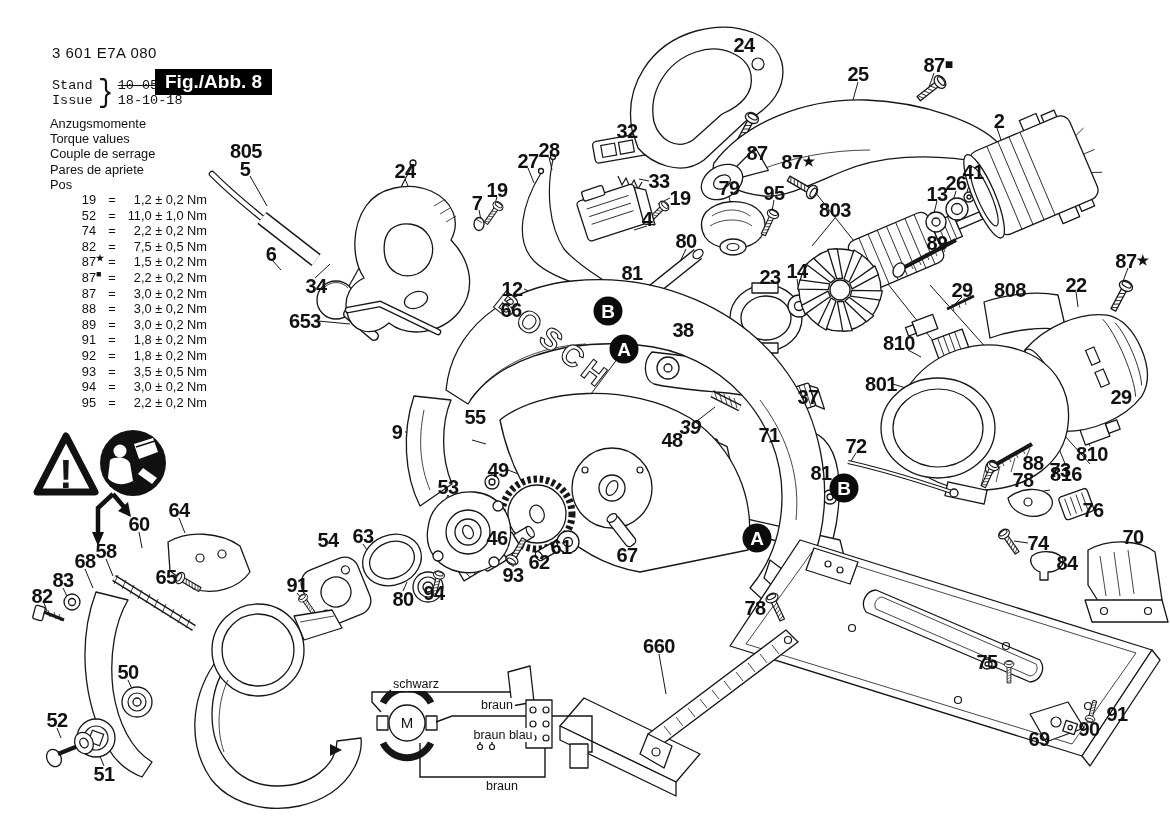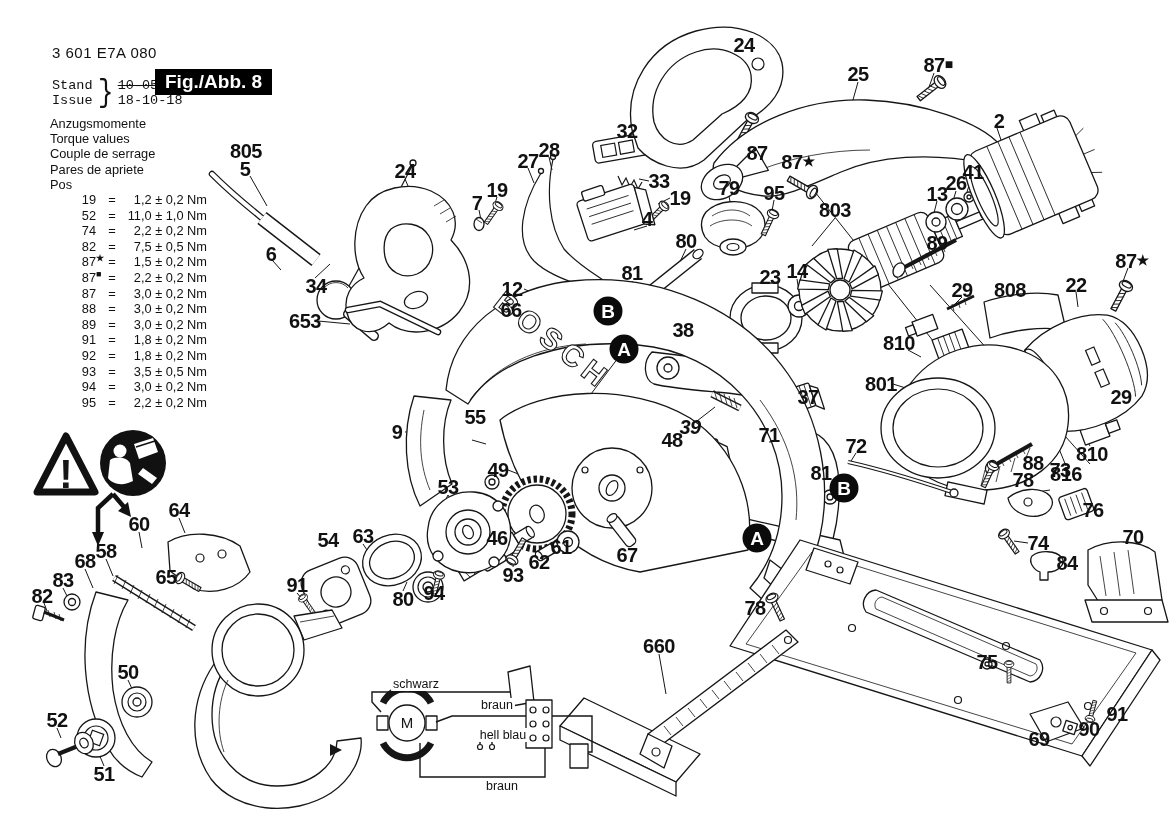--- a/index.html
+++ b/index.html
@@ -727,18 +727,18 @@
     </div>
   <div id="badge-layer">
       <div class="badge" style="left: 608px; top: 311px;">B</div>
       <div class="badge" style="left: 624px; top: 349px;">A</div>
       <div class="badge" style="left: 844px; top: 488px;">B</div>
       <div class="badge" style="left: 757px; top: 538px;">A</div>
     </div>
   <div id="wiring-labels">
       <div class="wlabel" style="left: 416px; top: 684px;">schwarz</div>
       <div class="wlabel" style="left: 497px; top: 705px;">braun</div>
-      <div class="wlabel" style="left: 503px; top: 735px;">hell blau</div>
+      <div class="wlabel" style="left: 503px; top: 735px;">braun blau</div>
       <div class="wlabel" style="left: 502px; top: 786px;">braun</div>
     </div>
 
 
 </div>
 
 </body></html>

